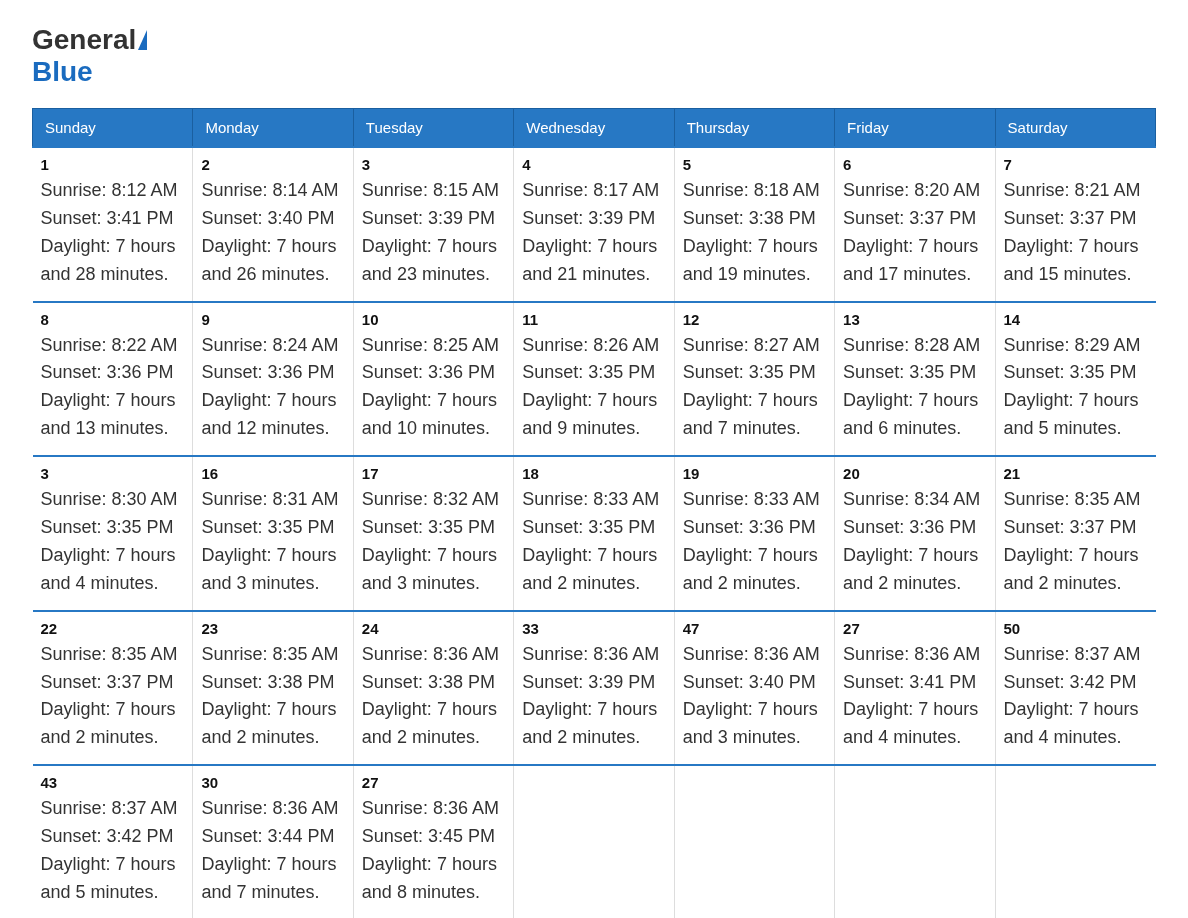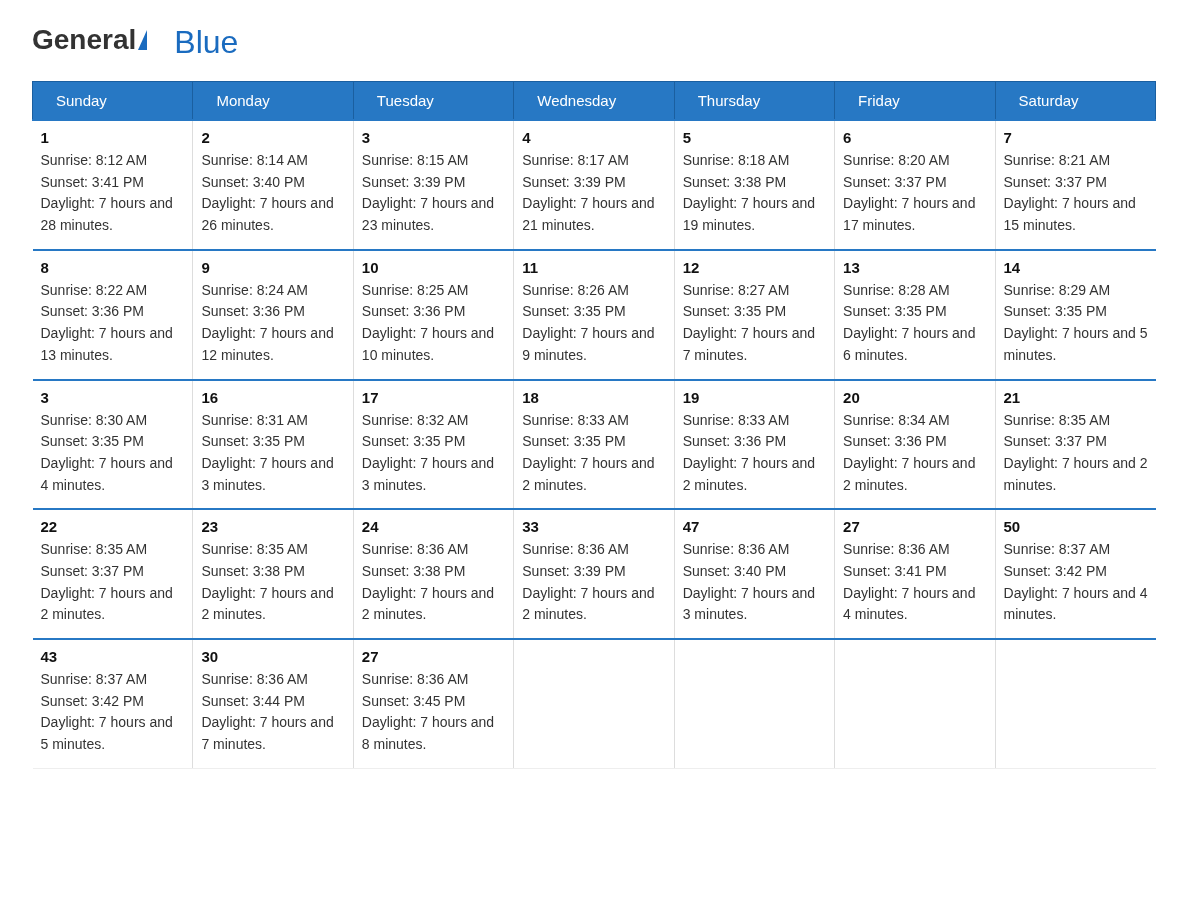--- a/index.html
+++ b/index.html
@@ -11,32 +11,31 @@
       min-height: 918px;
     }
     .header {
       display: flex;
       justify-content: space-between;
       align-items: flex-start;
       margin-bottom: 20px;
     }
     .logo {
       display: flex;
-      flex-direction: row;
+      flex-direction: column;
       align-items: flex-start;
-      gap: 27px;
     }
     .logo-general {
       font-size: 28px;
       font-weight: bold;
       color: #333;
     }
     .logo-blue {
-      font-size: 32px;
-      font-weight: normal;
+      font-size: 28px;
+      font-weight: bold;
       color: #1a6bbf;
       text-align: center;
     }
     .logo-line {
       display: flex;
       align-items: center;
     }
     .title-section {
       text-align: right;
     }
@@ -56,21 +55,21 @@
       border-collapse: collapse;
       table-layout: fixed;
     }
     thead tr {
       background-color: #2778c4;
     }
     thead th {
       color: #fff;
       font-size: 15px;
       font-weight: normal;
-      padding: 10px 23px;
+      padding: 10px 12px;
       text-align: left;
       border: 1px solid #1a5fa0;
     }
     tbody tr {
       border-top: 2px solid #2778c4;
     }
     tbody td {
       vertical-align: top;
       padding: 8px 8px 12px 8px;
       font-size: 13px;
@@ -83,21 +82,21 @@
       border-right: none;
     }
     .day-num {
       font-size: 15px;
       font-weight: bold;
       display: block;
       margin-bottom: 4px;
       color: #111;
     }
     .day-info {
-      font-size: 14px;
+      font-size: 18px;
       color: #333;
       line-height: 1.55;
     }
     .empty-cell {
       background: #fff;
     }
   </style>
 </head>
 <body>
 

